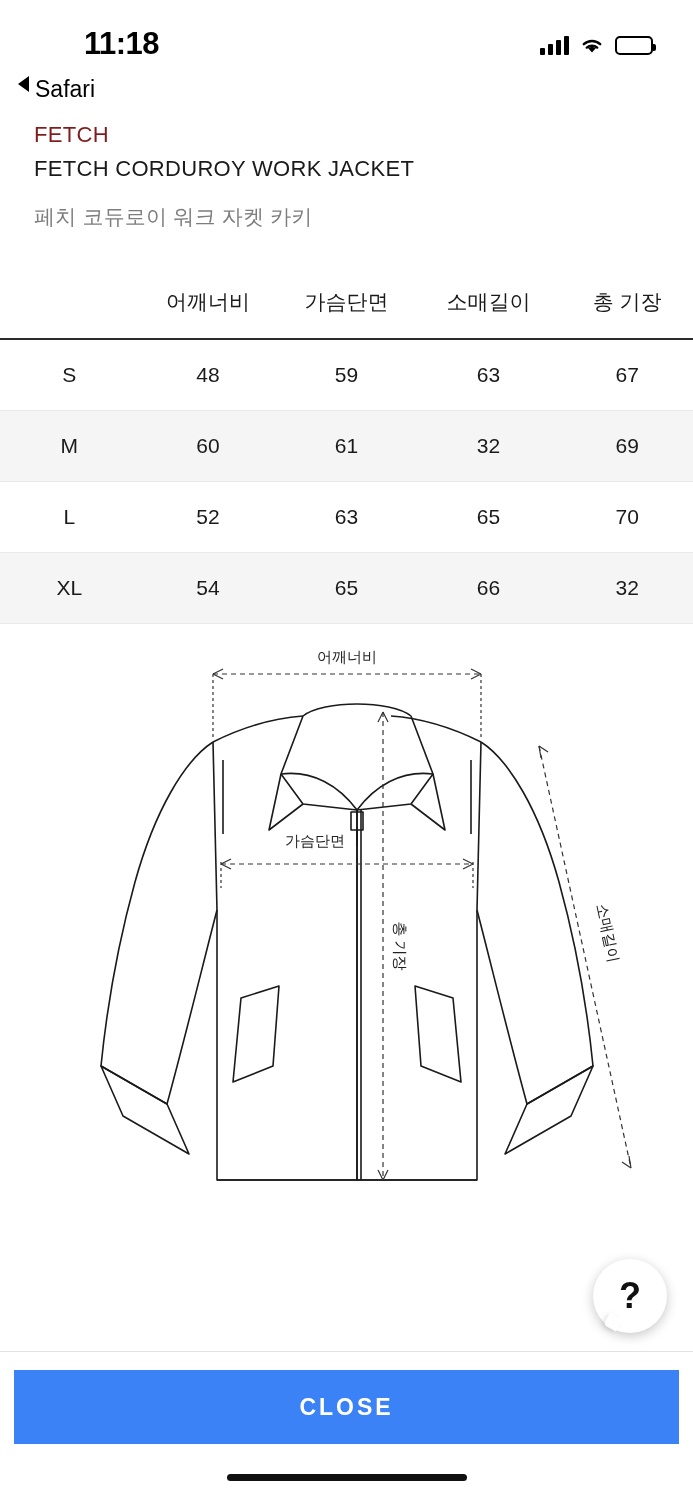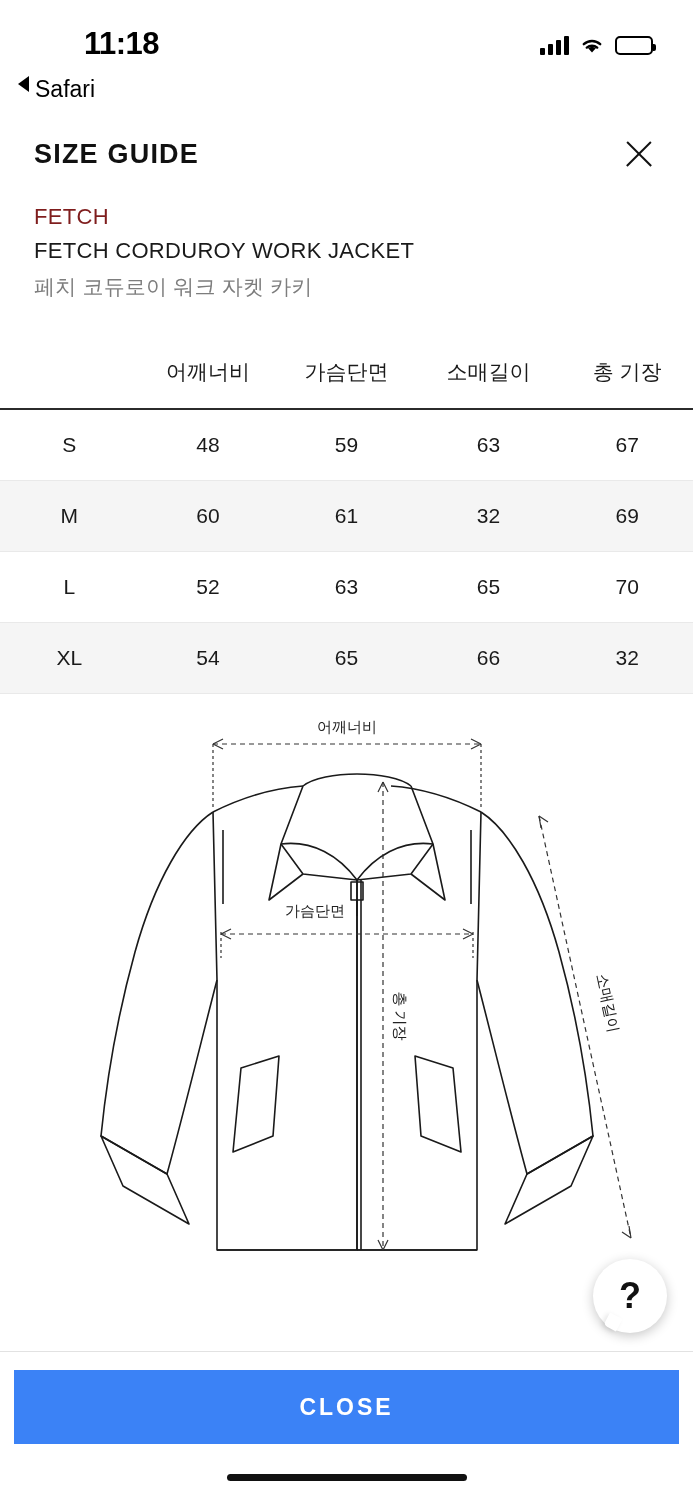--- a/index.html
+++ b/index.html
@@ -104,21 +104,21 @@
   .product {
     padding: 8px 34px 0 34px;
   }
   .product .brand {
     font-size: 22px; color: #7f1d1d; letter-spacing: 0.3px; line-height: 1.55;
   }
   .product .name-en {
     font-size: 22px; color: #1a1a1a; letter-spacing: 0.3px; line-height: 1.55;
   }
   .product .name-kr {
-    font-size: 21px; color: #7d7d7d; letter-spacing: 0.2px; line-height: 1.6; margin-top: 2px;
+    font-size: 21px; color: #7d7d7d; letter-spacing: 0.2px; line-height: 1.6; margin-top: 14px;
   }
 
   
   .size-table {
     width: 100%;
     border-collapse: collapse;
     margin-top: 44px;
     font-size: 21px;
     color: #111;
   }
@@ -234,24 +234,20 @@
       </span>
       <span class="battery"><span class="fill"></span></span>
     </div>
   </div>
 
   <div class="safari-back">
     <span class="tri"></span>
     <span>Safari</span>
   </div>
 
-  <div class="header">
-    <h1>SIZE GUIDE</h1>
-    <div class="close-x"></div>
-  </div>
 
   <div class="product">
     <div class="brand">FETCH</div>
     <div class="name-en">FETCH CORDUROY WORK JACKET</div>
     <div class="name-kr">페치 코듀로이 워크 자켓 카키</div>
   </div>
 
   <table class="size-table">
     <colgroup>
       <col class="c0">

